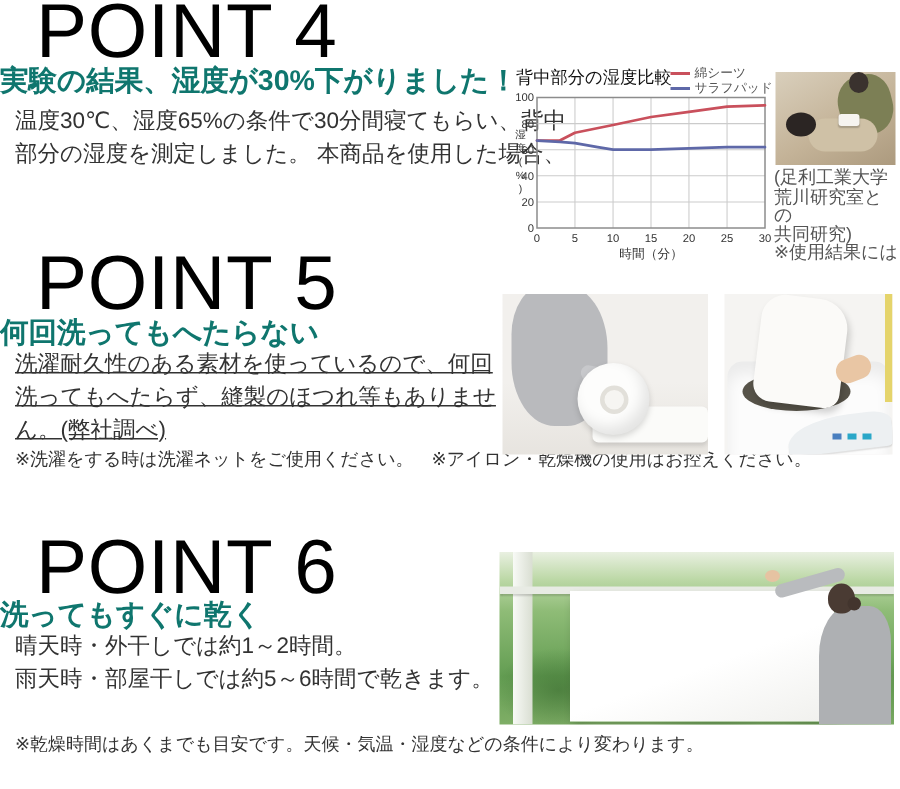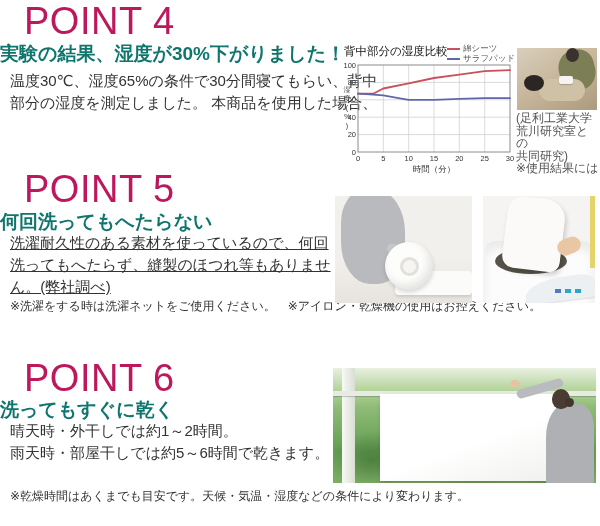--- a/index.html
+++ b/index.html
@@ -1,21 +1,21 @@
 <!DOCTYPE html>
 <html><head>
 <meta charset="utf-8">
 <style>
   * { margin:0; padding:0; box-sizing:border-box; }
   html,body { background:#fff; }
   .page {
     position:relative; width:600px; height:526px; background:#ffffff;
     font-family:"Liberation Sans","DejaVu Sans",sans-serif; overflow:hidden;
   }
-  .pt-title { position:absolute; left:24px; font-size:38px; line-height:42px; font-weight:300; color:#be185d; letter-spacing:.5px; }
+  .pt-title { position:absolute; left:24px; font-size:51px; line-height:42px; font-weight:300; color:#000000; letter-spacing:.5px; }
   .pt-sub   { position:absolute; left:0; font-size:19px; font-weight:bold; color:#0f766e;text-align:center; }
   .pt-body  { position:absolute; left:10px; font-size:15px; line-height:22px; color:#333; }
   .pt-note  { position:absolute; left:10px; font-size:12px; color:#333; }
 
   
   .chart-title { position:absolute; left:344px; top:44px; font-size:11.5px; font-weight:normal; color:#111; }
   .chart-legend { position:absolute; left:447px; top:44px; }
   .lg-row { display:flex; align-items:center; height:10px; }
   .lg-swatch { width:13px; height:2px; margin-right:3px; flex:0 0 auto; }
   .lg-label { font-size:8.5px; color:#555; white-space:nowrap; }

